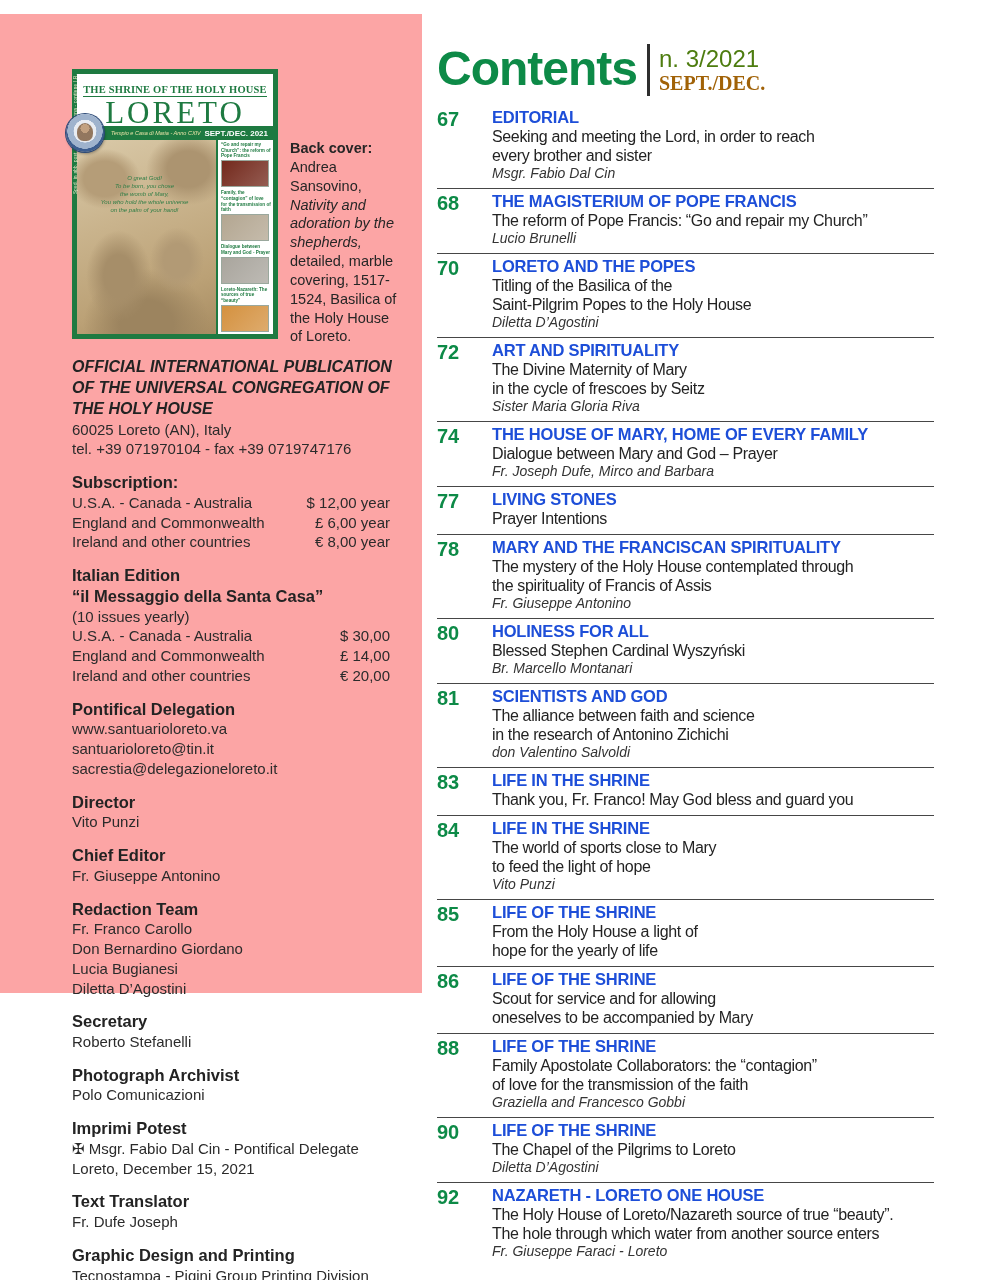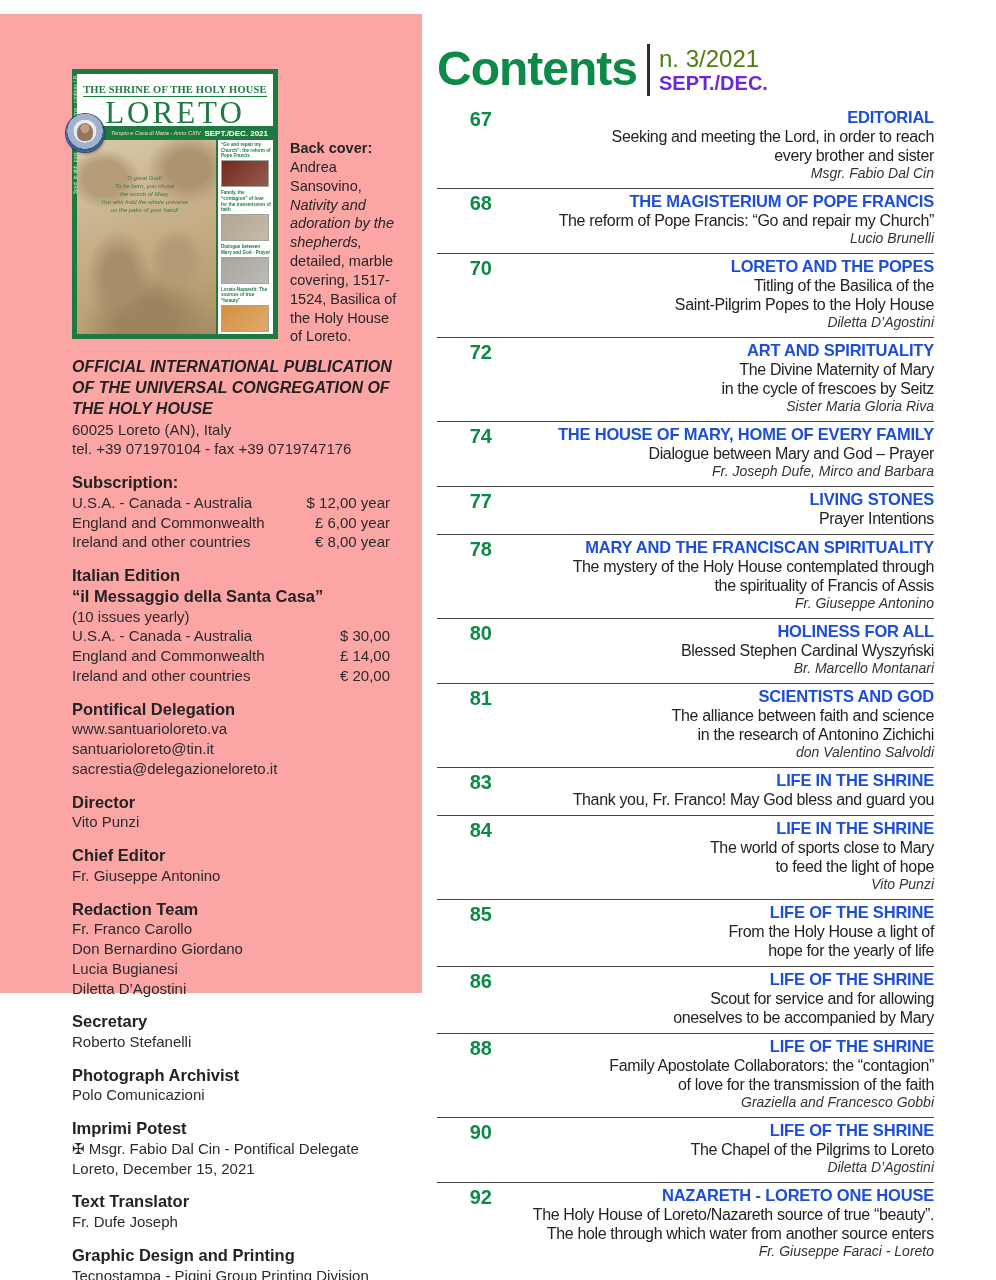--- a/index.html
+++ b/index.html
@@ -55,23 +55,23 @@
   .section-header { font-weight:bold; font-size:16.5px; line-height:1.25; color:#232323; white-space:nowrap; }
   .price-row { display:flex; justify-content:space-between; font-size:15px; line-height:1.32; color:#2b2b2b; width:318px; }
 
   
   .main { position:absolute; left:437px; top:0; width:497px; }
   .contents-header { display:flex; align-items:center; margin-top:42px; }
   .contents-title { color:#0d8a47; font-weight:bold; font-size:48px; letter-spacing:-1px; line-height:0.95; }
   .contents-divider { width:3px; height:52px; background:#2e2e2e; margin:2px 9px 0 10px; }
   .issue-block { padding-top:3px; }
   .issue-no { font-size:24px; color:#4d7c0f; line-height:1.1; }
-  .issue-date { font-size:20px; font-weight:bold; color:#6d28d9; line-height:1.15; }
-
-  .toc { margin-top:9px;text-align:right; }
+  .issue-date { font-size:20px; font-weight:bold; color:#a16207; line-height:1.15;font-family:Liberation Serif, serif; }
+
+  .toc { margin-top:9px; }
   .toc-entry { display:flex; border-bottom:1px solid #464646; padding:2px 0 6px; }
   .toc-entry.no-border { border-bottom:none; }
   .toc-num { width:55px; flex:none; color:#0d8a47; font-weight:bold; font-size:20px; line-height:20px; padding-top:2px; }
   .toc-body { flex:1; min-width:0; }
   .toc-title { font-weight:bold; font-size:16.5px; line-height:20px; letter-spacing:-0.2px; color:#1d4ed8; white-space:nowrap; }
   .toc-sub div { font-size:16px; line-height:19px; letter-spacing:-0.35px; color:#232323; white-space:nowrap; }
   .toc-author { font-style:italic; font-size:14px; line-height:17px; color:#343434; white-space:nowrap; }
 </style>
 </head>
 <body>

